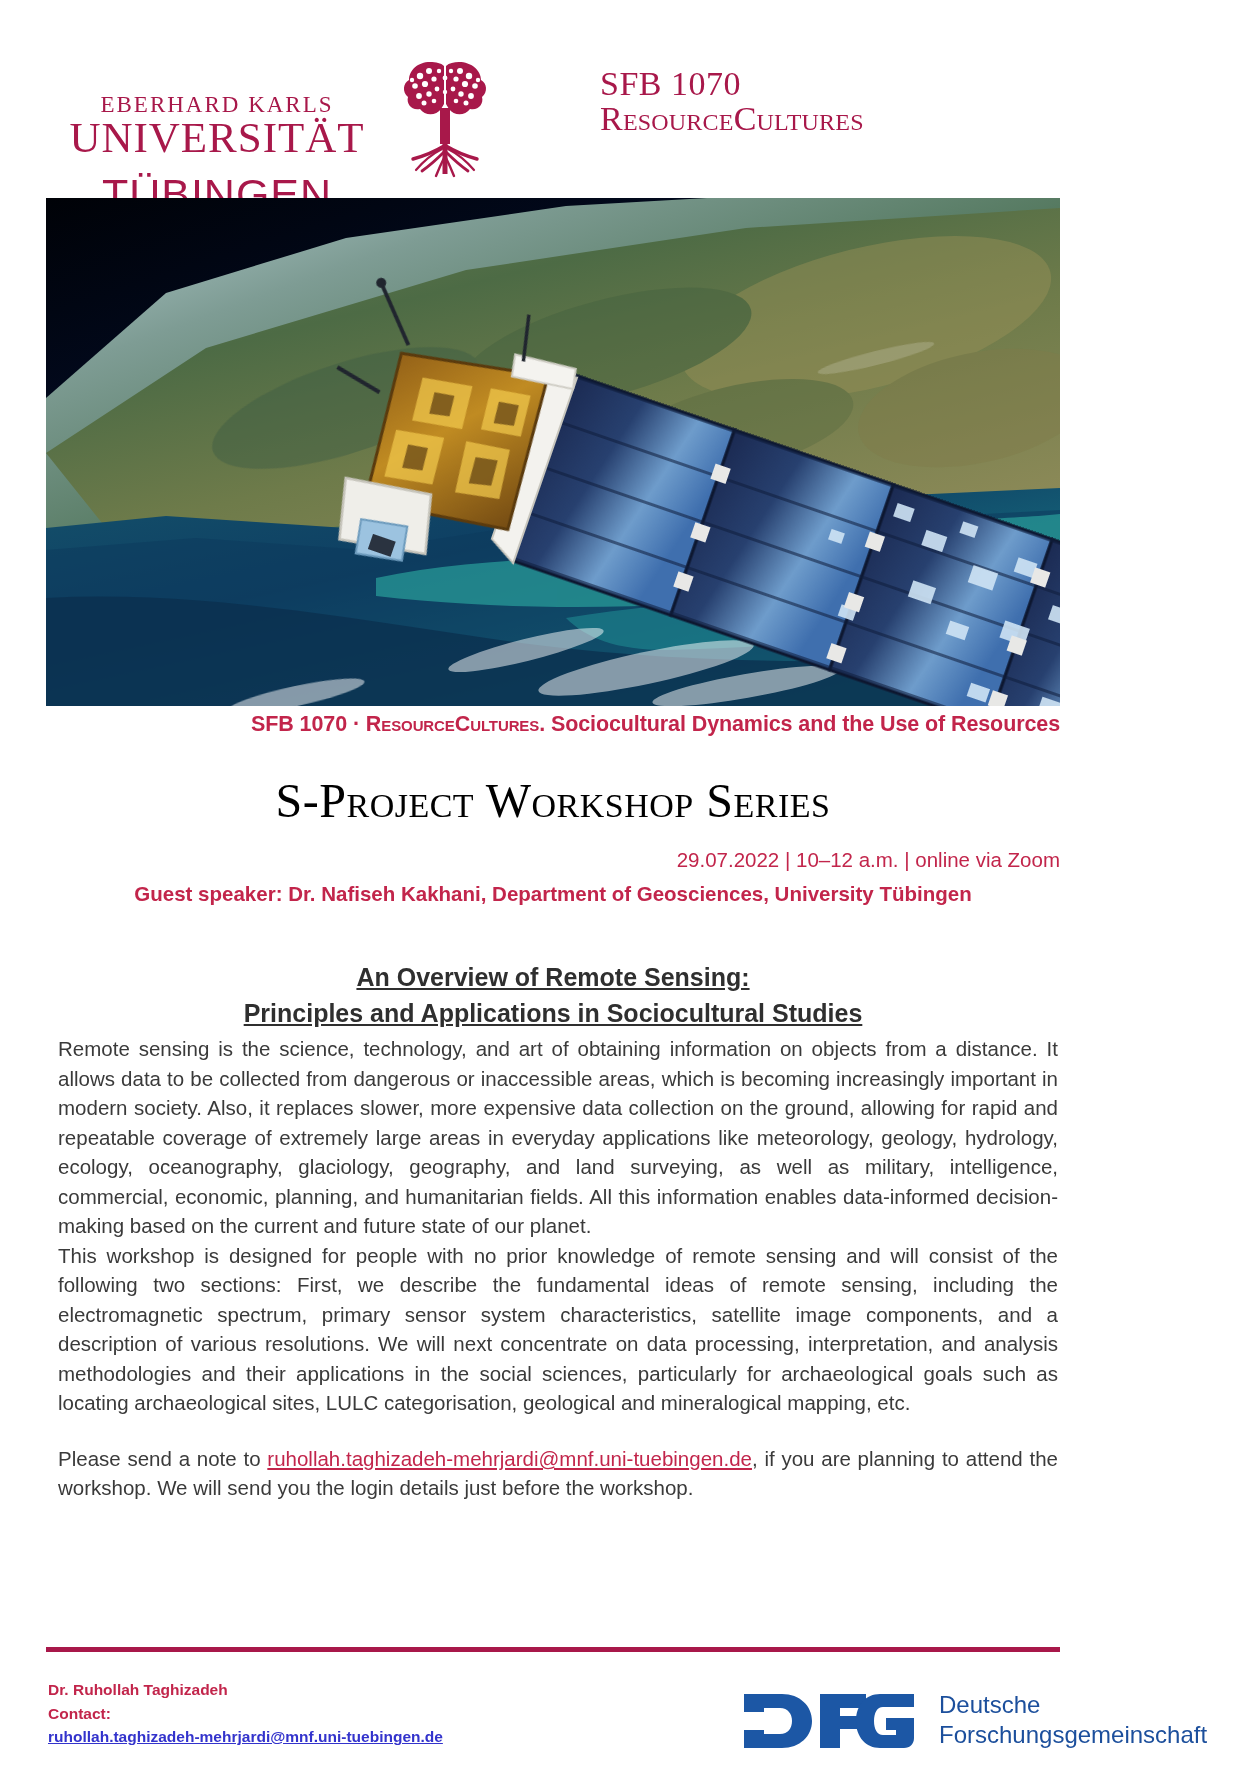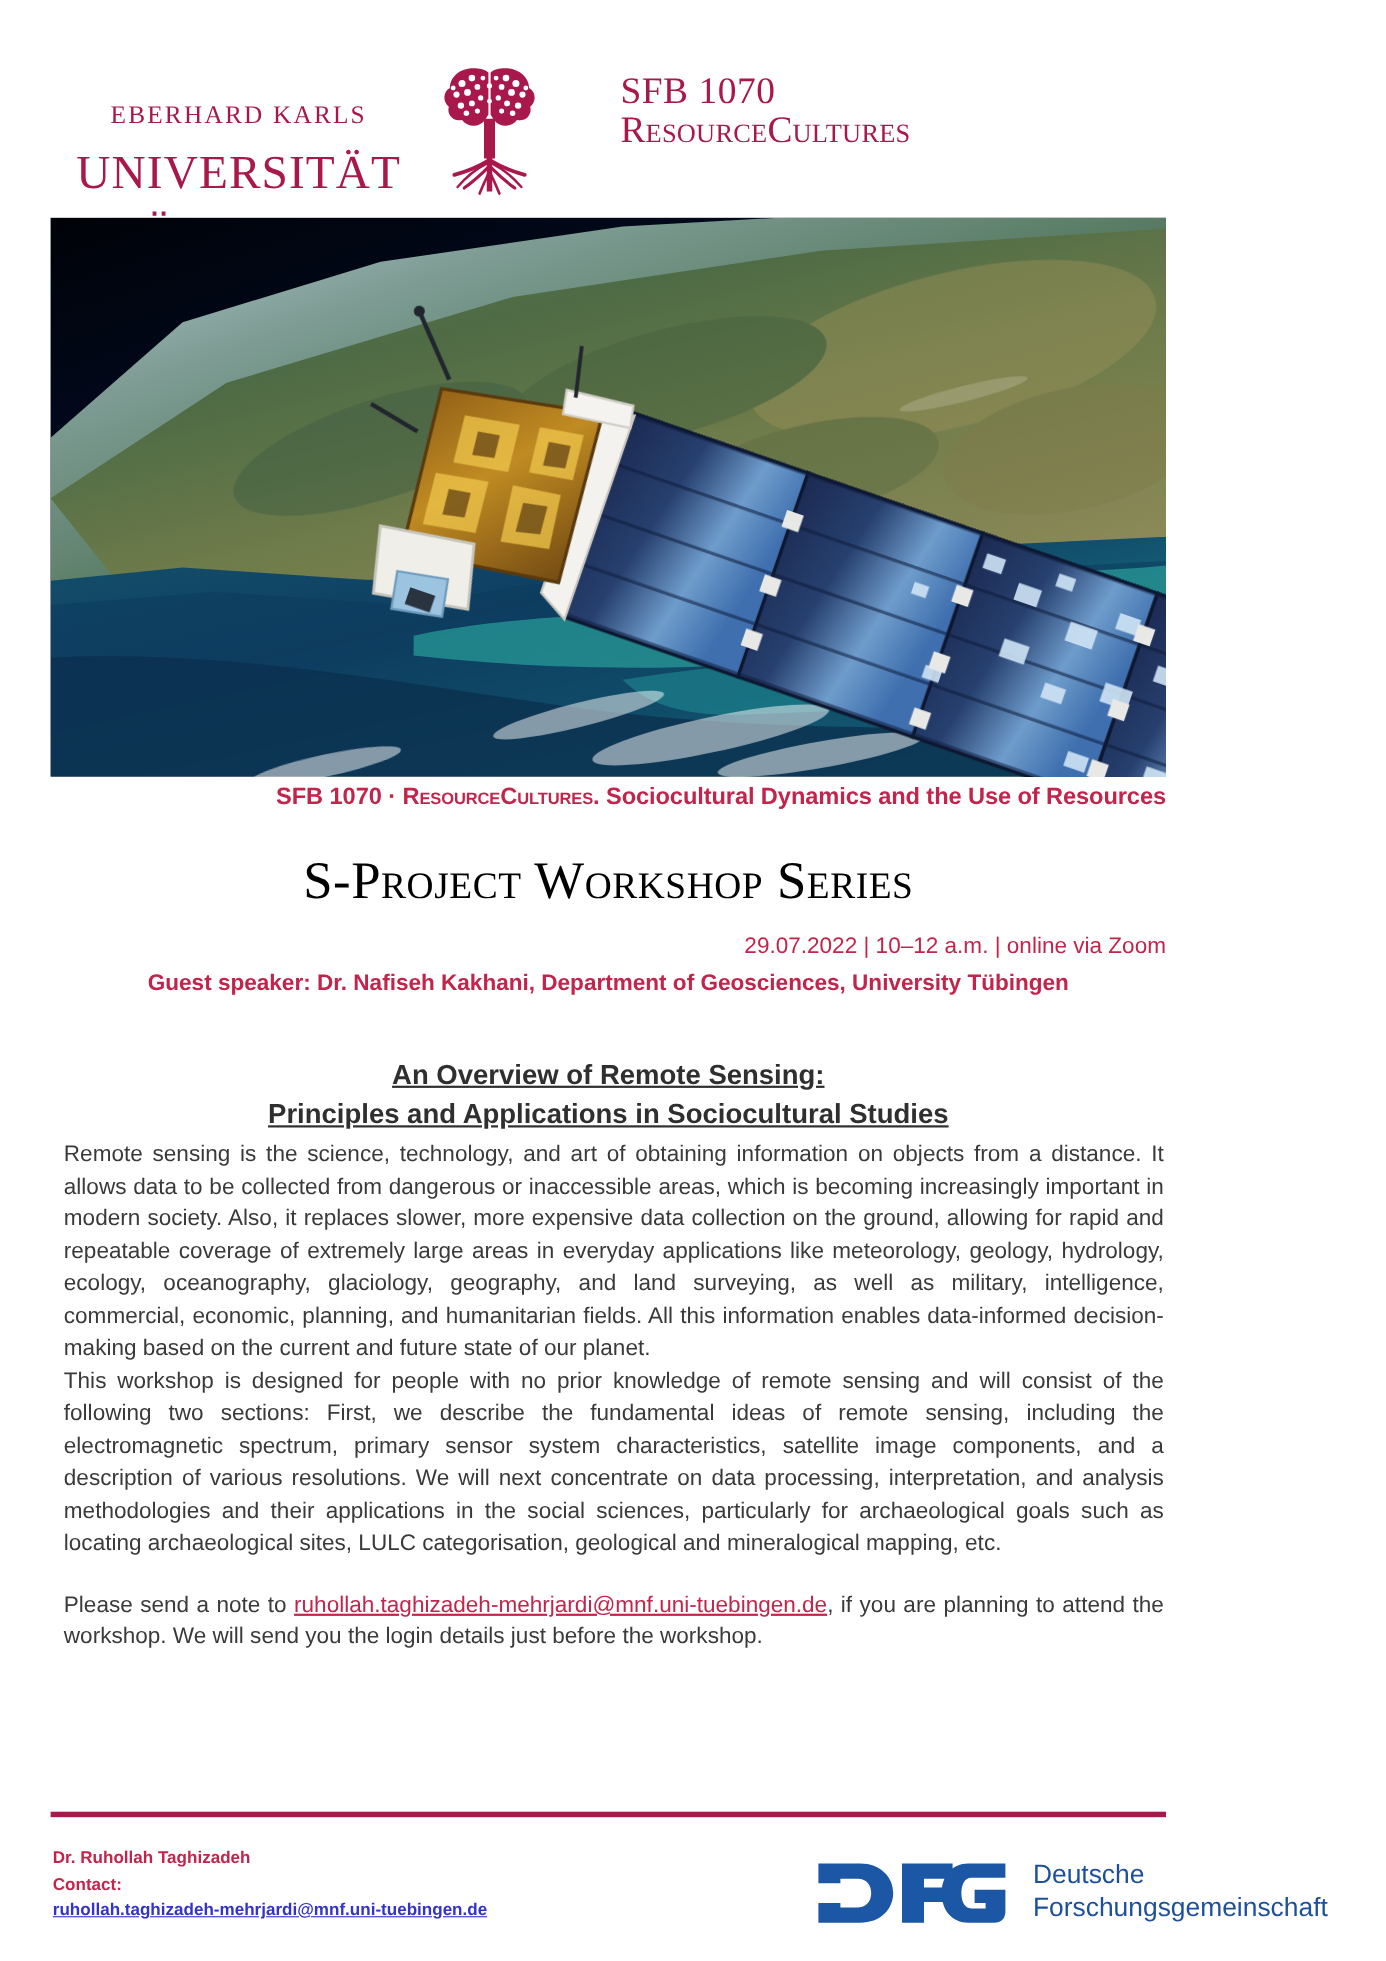--- a/index.html
+++ b/index.html
@@ -46,42 +46,42 @@
     font-family: "Liberation Serif", serif;
     font-size: 23px;
     letter-spacing: 2.0px;
     font-weight: 400;
     margin-top: 43px;
   }
   .uni-logo .l2 {
     font-family: "Liberation Serif", serif;
     font-size: 43px;
     letter-spacing: 1.0px;
-    margin-top: 20px;
+    margin-top: 0;
     font-weight: 400;
   }
   .uni-logo .l3 {
     font-family: Liberation Sans, sans-serif;
     font-size: 43px;
     letter-spacing: 1.0px;
     margin-top: 14px;
     font-weight: 400;
   }
 
   .tree-mark {
     position: absolute;
     left: 400px;
     top: 18px;
     width: 90px;
     height: 122px;
   }
 
   .sfb-logo {
     position: absolute;
-    left: 564px;
+    left: 600px;
     top: 28px;
     color: #a8184a;
     font-family: "Liberation Serif", serif;
     line-height: 1.04;
   }
   .sfb-logo .s1 {
     font-size: 34px;
     letter-spacing: 0.5px;
   }
   .sfb-logo .s2 {

